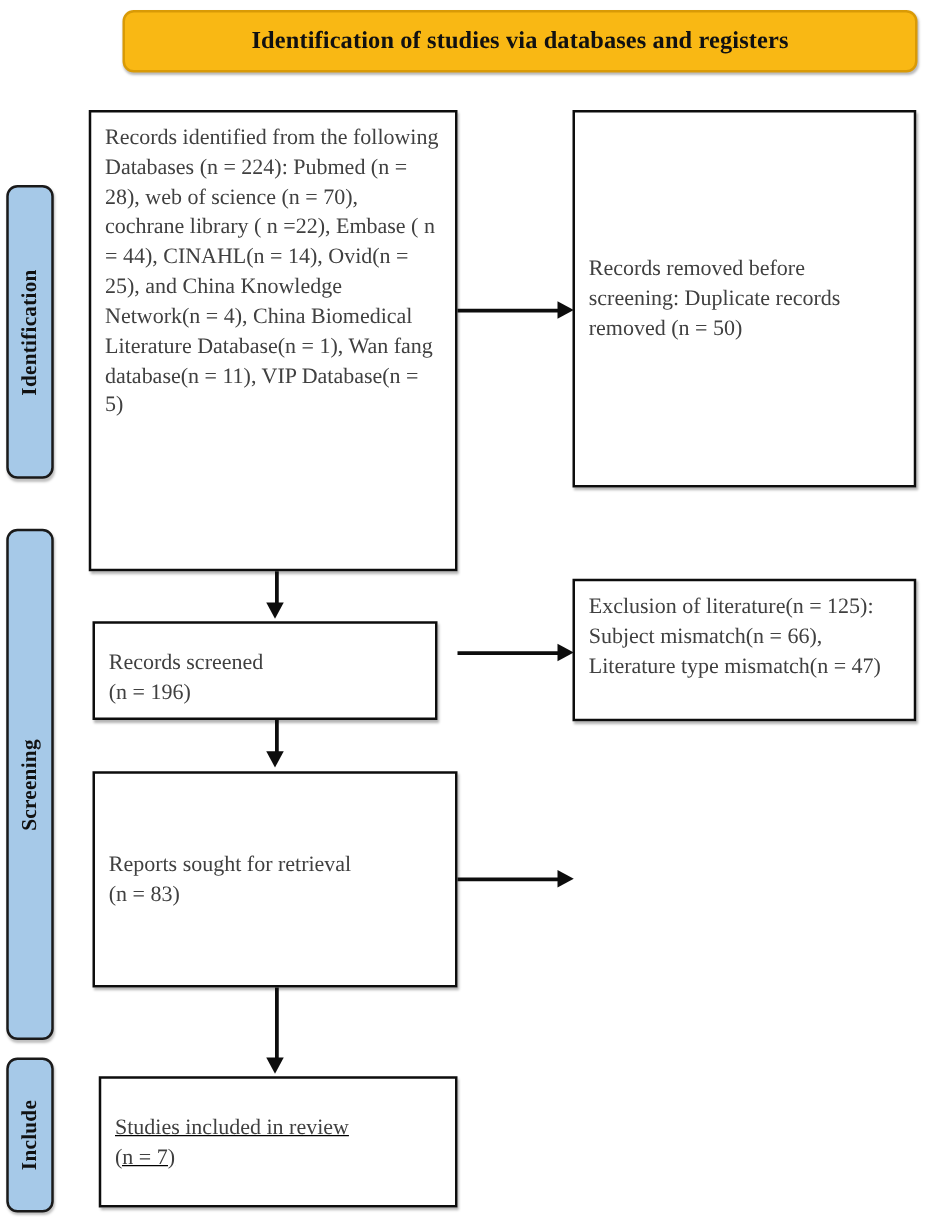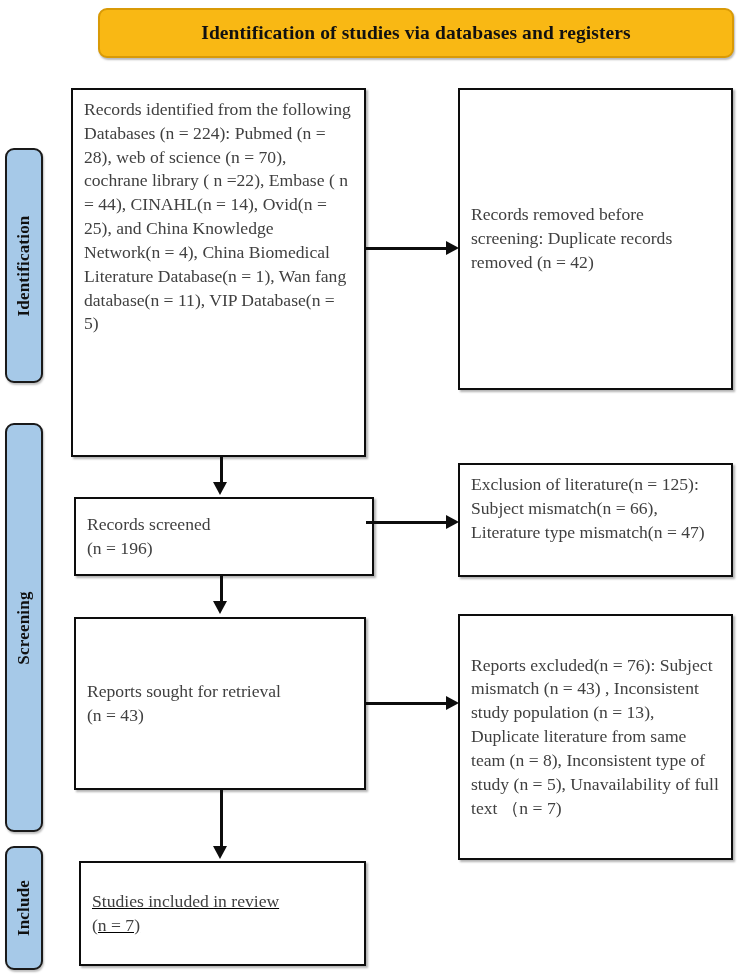--- a/index.html
+++ b/index.html
@@ -83,21 +83,21 @@
     font-size: 17.6px;
     line-height: 1.355;
     color: #404040;
     white-space: pre-line;
   }
   .v-center { align-items: center; }
   .v-start  { align-items: flex-start; }
 
   #box-records-identified { left: 71px;  top: 88px;  width: 295px; height: 369px; }
   #box-records-removed    { left: 458px; top: 88px;  width: 275px; height: 302px; }
-  #box-records-screened   { left: 74px;  top: 497px; width: 300px; height: 79px;  }
+  #box-records-screened   { left: 74px;  top: 497px; width: 276px; height: 79px; align-items: flex-end;  }
   #box-exclusion          { left: 458px; top: 463px; width: 275px; height: 114px; }
   #box-reports-sought     { left: 74px;  top: 617px; width: 292px; height: 173px; }
   #box-reports-excluded   { left: 458px; top: 614px; width: 275px; height: 246px; }
   #box-studies-included   { left: 79px;  top: 861px; width: 287px; height: 105px; text-decoration: underline; }
 
   
   .conn { position: absolute; }
   .vline {
     background: #0d0d0d;
     width: 2.5px;
@@ -156,40 +156,37 @@
   </div>
   <div class="phase" id="phase-include">
     <span class="phase-label">Include</span>
   </div>
 
   <div class="box v-start" id="box-records-identified">
     <span class="box-text">Records identified from the following Databases (n = 224): Pubmed (n = 28), web of science (n = 70),  cochrane library ( n =22), Embase ( n = 44), CINAHL(n = 14), Ovid(n = 25), and China Knowledge Network(n = 4), China Biomedical Literature Database(n = 1), Wan fang database(n = 11), VIP Database(n = 5)</span>
   </div>
 
   <div class="box v-center" id="box-records-removed">
-    <span class="box-text">Records removed before screening: Duplicate records removed  (n = 42)</span>
+    <span class="box-text">Records removed before screening: Duplicate records removed  (n = 50)</span>
   </div>
 
   <div class="box v-center" id="box-records-screened">
     <span class="box-text">Records screened
 (n = 196)</span>
   </div>
 
   <div class="box v-start" id="box-exclusion">
     <span class="box-text">Exclusion of literature(n = 125): Subject mismatch(n = 66), Literature type mismatch(n = 47)</span>
   </div>
 
   <div class="box v-center" id="box-reports-sought">
     <span class="box-text">Reports sought for retrieval
-(n = 43)</span>
-  </div>
-
-  <div class="box v-center" id="box-reports-excluded">
-    <span class="box-text">Reports excluded(n = 76): Subject mismatch (n = 43) , Inconsistent study population (n = 13), Duplicate literature from same team (n = 8), Inconsistent type of study (n = 5), Unavailability of full text （n = 7)</span>
-  </div>
+(n = 83)</span>
+  </div>
+
 
   <div class="box v-center" id="box-studies-included">
     <span class="box-text">Studies included in review
 (n = 7)</span>
   </div>
 
   <div class="conn vline" id="conn-v1-line"></div>
   <div class="conn arrow-down" id="conn-v1-arrow"></div>
 
   <div class="conn vline" id="conn-v2-line"></div>

